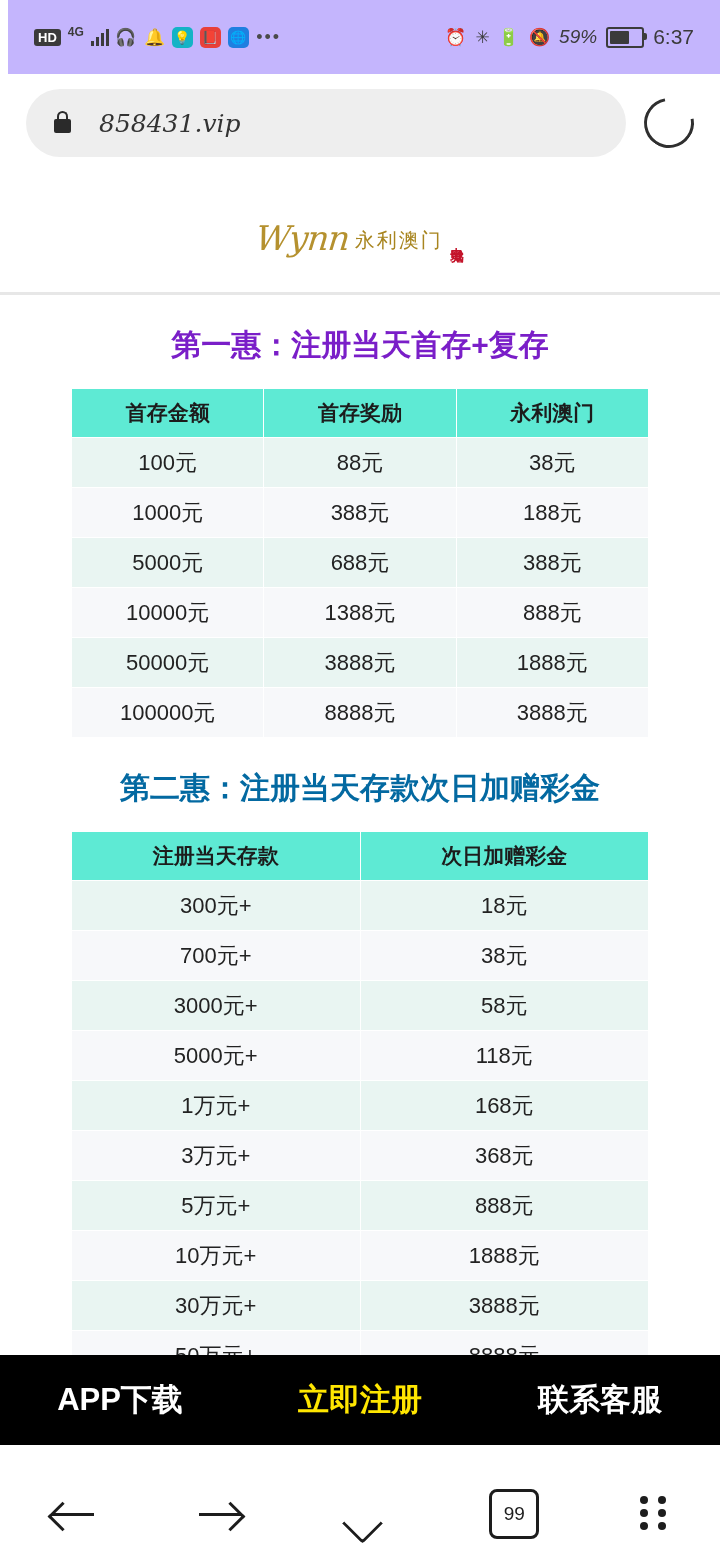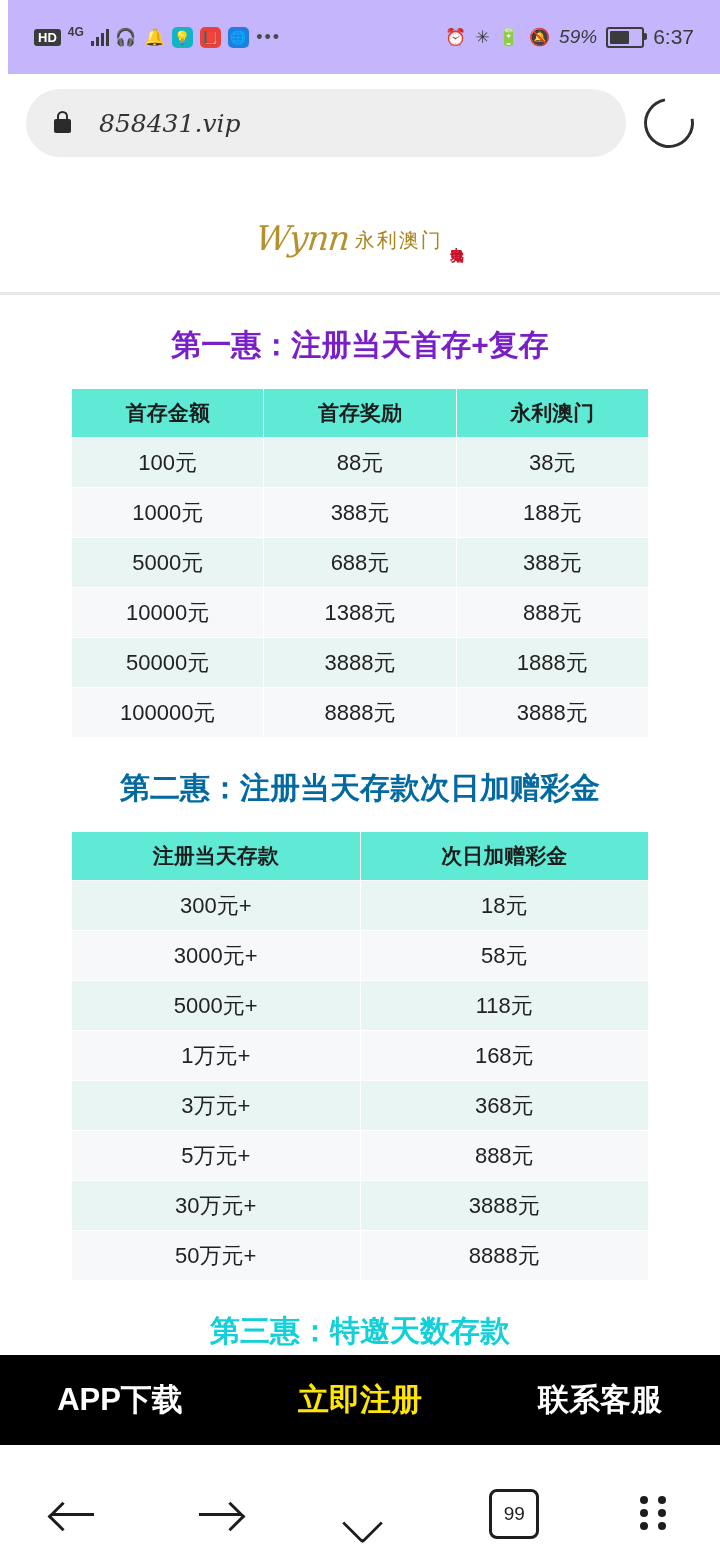--- a/index.html
+++ b/index.html
@@ -454,38 +454,46 @@
         <th>注册当天存款</th>
         <th>次日加赠彩金</th>
       </tr>
     </thead>
     <tbody>
       <tr>
         <td>300元+</td>
         <td>18元</td>
       </tr>
       <tr>
+        <td>700元+</td>
+        <td>38元</td>
+      </tr>
+      <tr>
         <td>3000元+</td>
         <td>58元</td>
       </tr>
       <tr>
         <td>5000元+</td>
         <td>118元</td>
       </tr>
       <tr>
         <td>1万元+</td>
         <td>168元</td>
       </tr>
       <tr>
         <td>3万元+</td>
         <td>368元</td>
       </tr>
       <tr>
         <td>5万元+</td>
         <td>888元</td>
+      </tr>
+      <tr>
+        <td>10万元+</td>
+        <td>1888元</td>
       </tr>
       <tr>
         <td>30万元+</td>
         <td>3888元</td>
       </tr>
       <tr>
         <td>50万元+</td>
         <td>8888元</td>
       </tr>
     </tbody>

